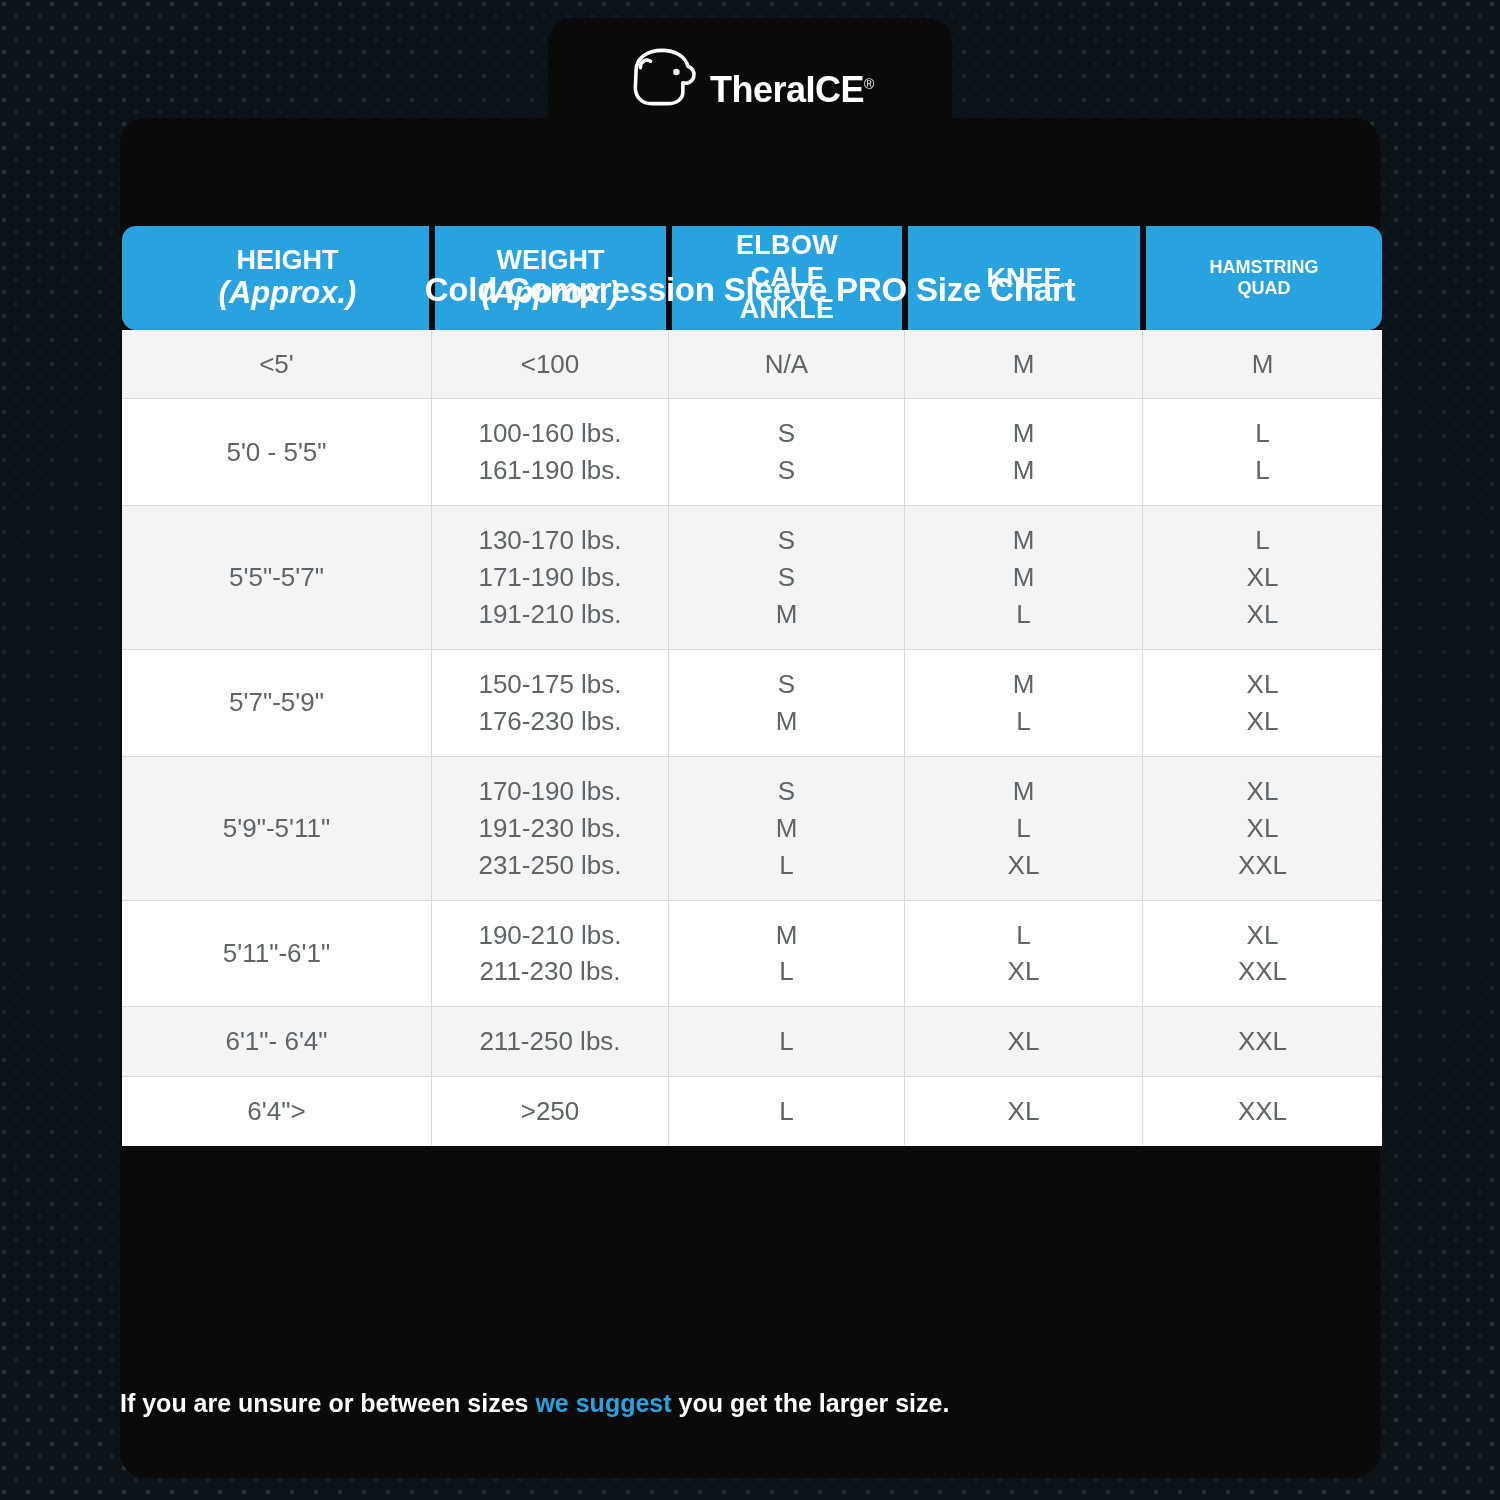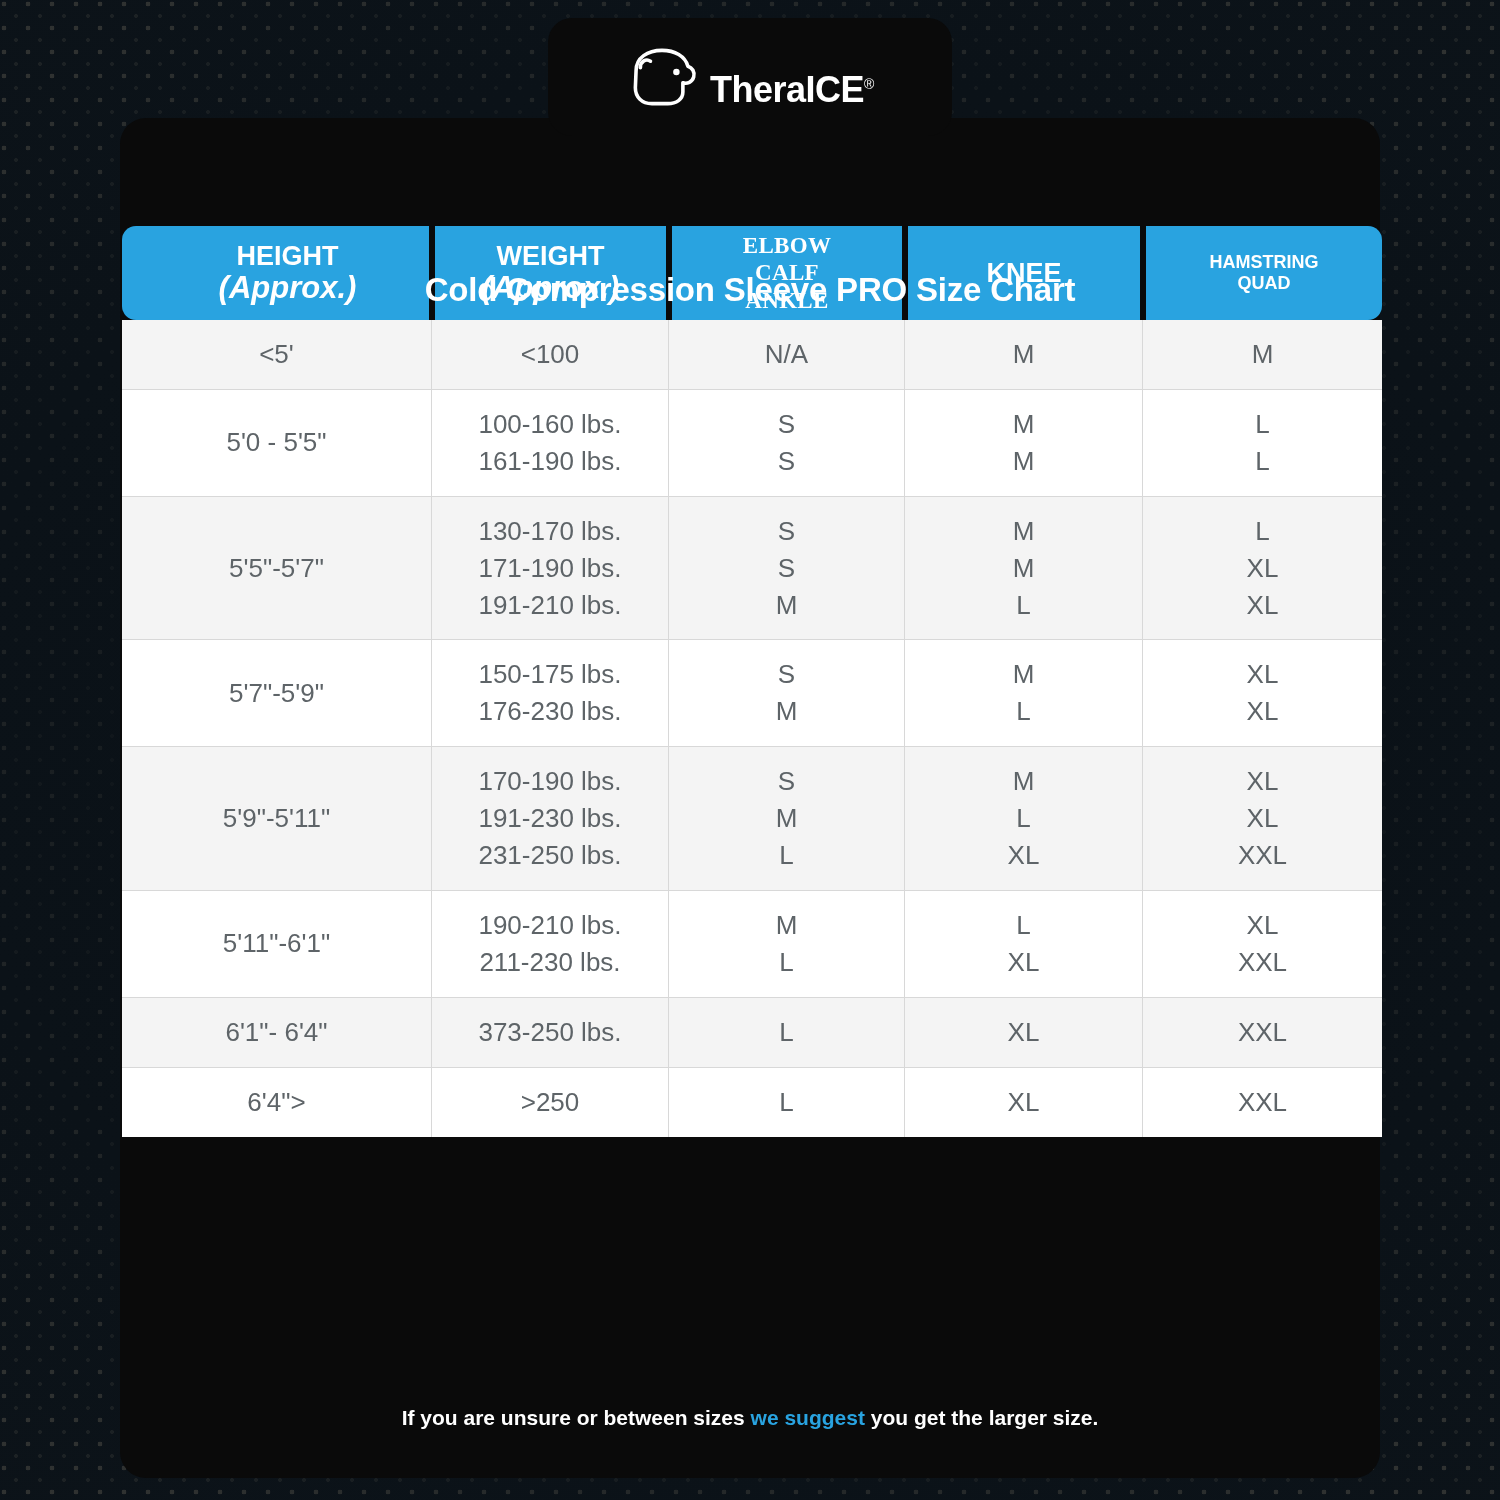--- a/index.html
+++ b/index.html
@@ -125,25 +125,24 @@
   thead th:first-child { border-top-left-radius: 14px; border-bottom-left-radius: 14px; border-left: none; padding-left: 30px; }
   thead th:last-child { border-top-right-radius: 14px; border-bottom-right-radius: 14px; border-right: none; }
   thead th .sub {
     display: block;
     font-style: italic;
     font-size: 31px;
     font-weight: 700;
   }
   thead th .stack-line {
     display: block;
-    font-size: 23px;
+    font-size: 27px;
     font-weight: 700;
     letter-spacing: 0.3px;
     line-height: 1.18;
-    font-family: Liberation Serif, serif;
   }
   thead th .hs-line {
     display: block;
     font-size: 18px;
     font-weight: 700;
     line-height: 1.15;
   }
 
   tbody td {
     background: #f4f4f4;
@@ -158,25 +157,24 @@
     border-bottom: 1px solid #d8d8d8;
   }
   tbody td:last-child { border-right: none; }
   tbody tr:nth-child(even) td { background: #ffffff; }
   tbody tr:last-child td { border-bottom: none; }
   tbody td .ln { display: block; }
 
   .footer-note {
     position: absolute;
     left: 0;
-    bottom: 48px;
+    bottom: 60px;
     width: 100%;
-    text-align: center;
     color: #ffffff;
-    font-size: 21px;
+    font-size: 25px;
     font-weight: 700;
     z-index: 5;
   }
   .footer-note .hl { color: #29a3e0; }
 </style>
 </head>
 <body>
 
 <div class="bg-texture"></div>
 <div class="bg-vignette"></div>
@@ -347,21 +345,21 @@
             <span class="ln">XL</span>
             <span class="ln">XXL</span>
           </td>
         </tr>
 
         <tr>
           <td>
               <span class="ln">6'1"- 6'4"</span>
             </td>
           <td>
-              <span class="ln">373-250 lbs.</span>
+              <span class="ln">211-250 lbs.</span>
             </td>
           <td>
               <span class="ln">L</span>
             </td>
           <td>
               <span class="ln">XL</span>
             </td>
           <td>
               <span class="ln">XXL</span>
             </td>

